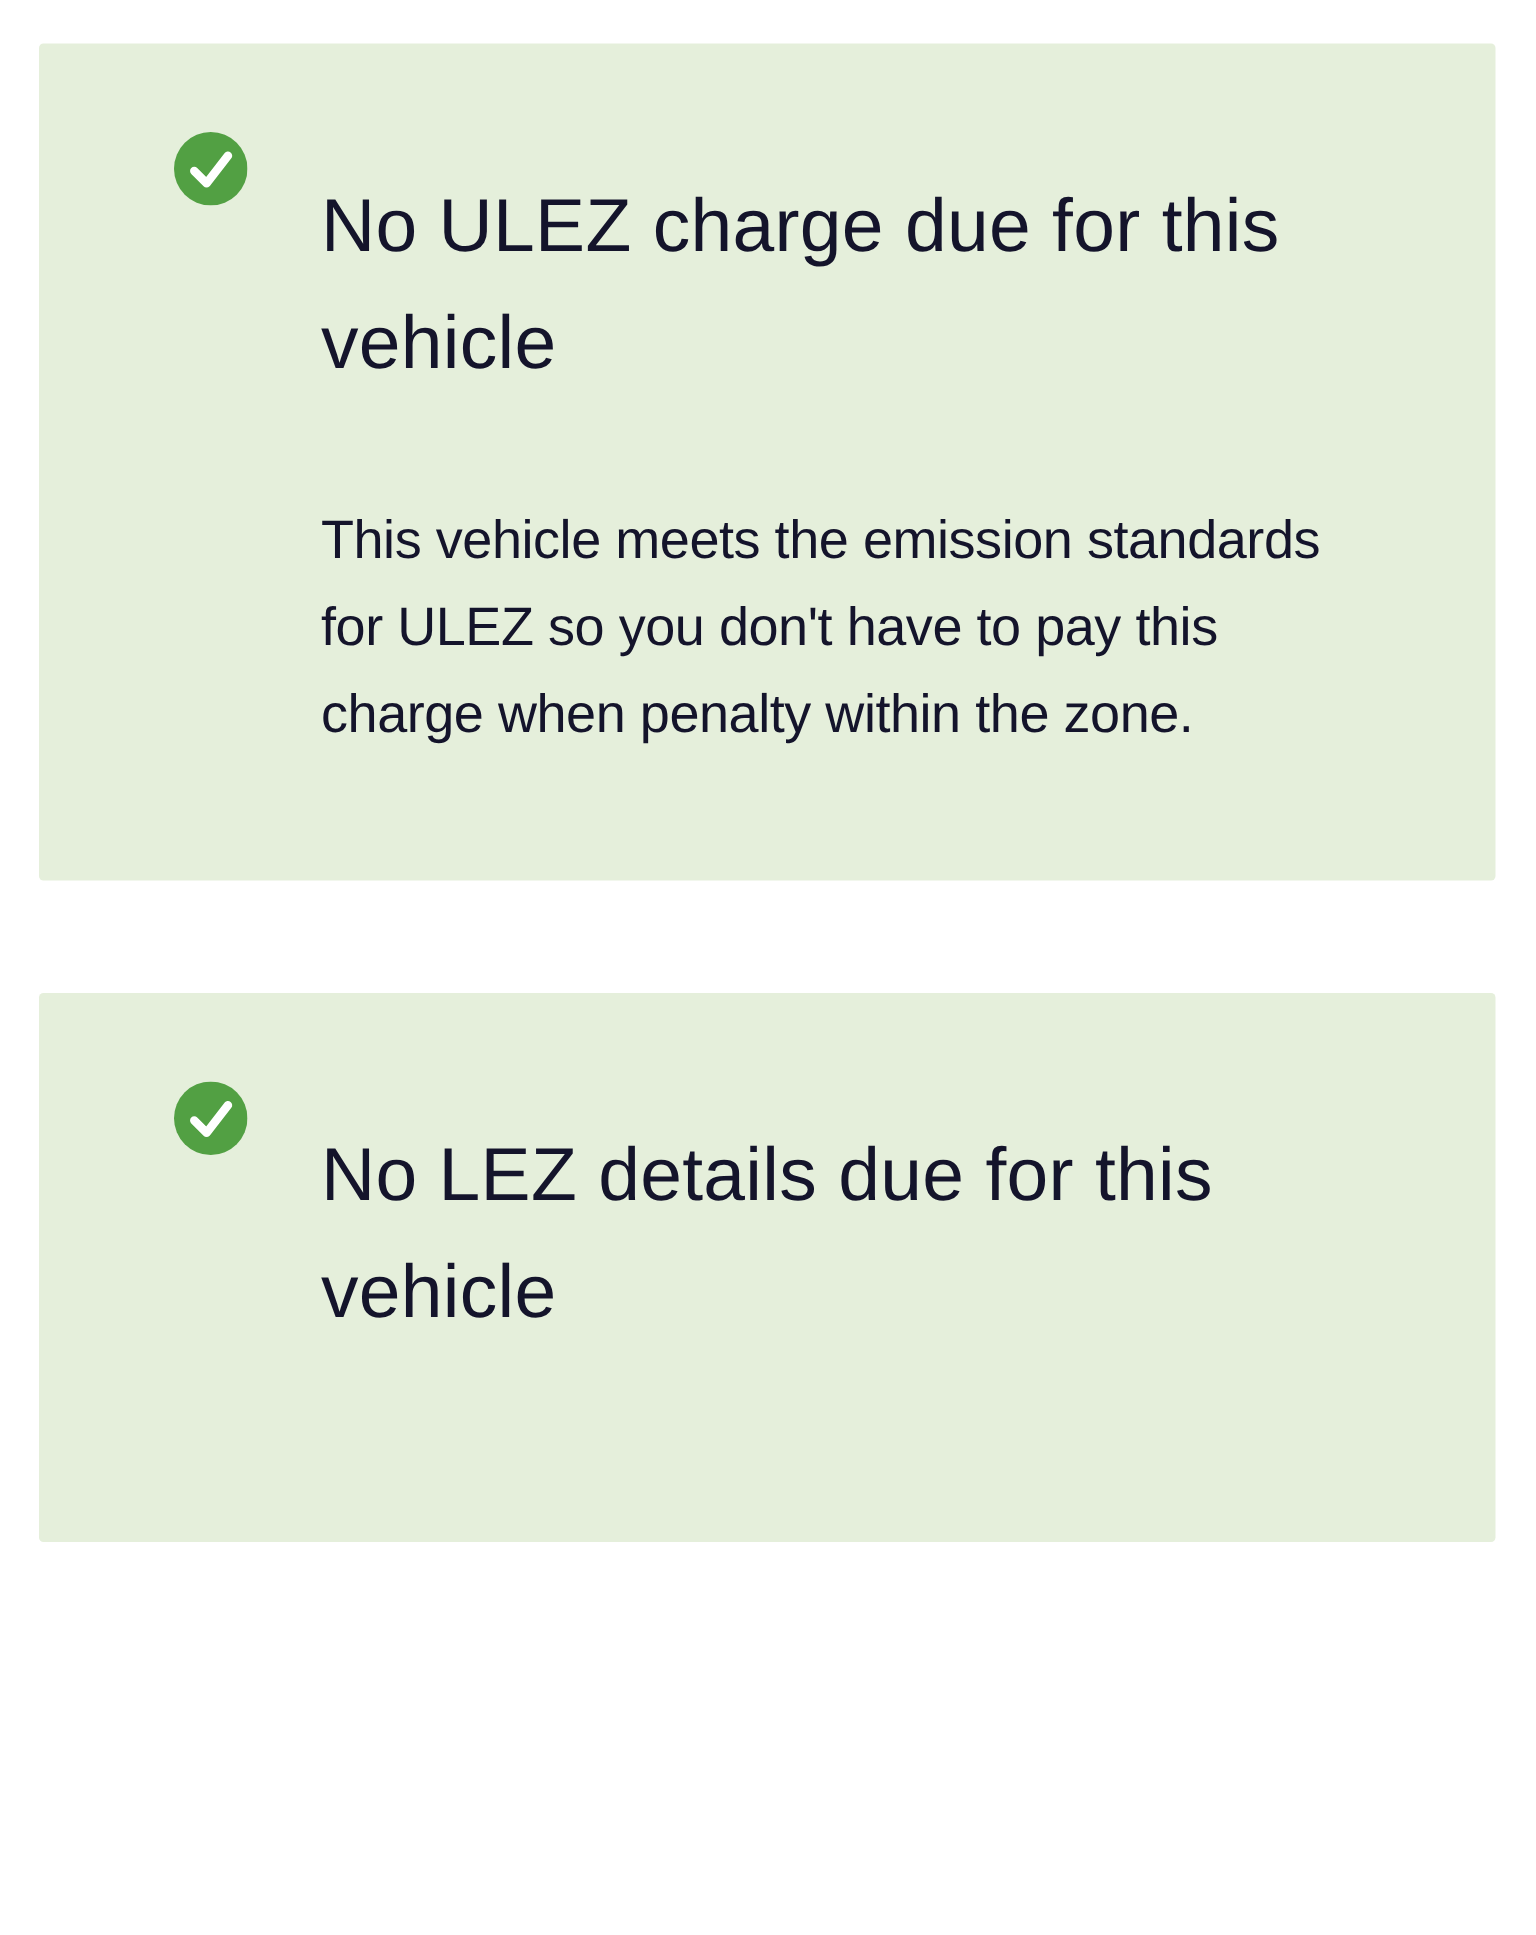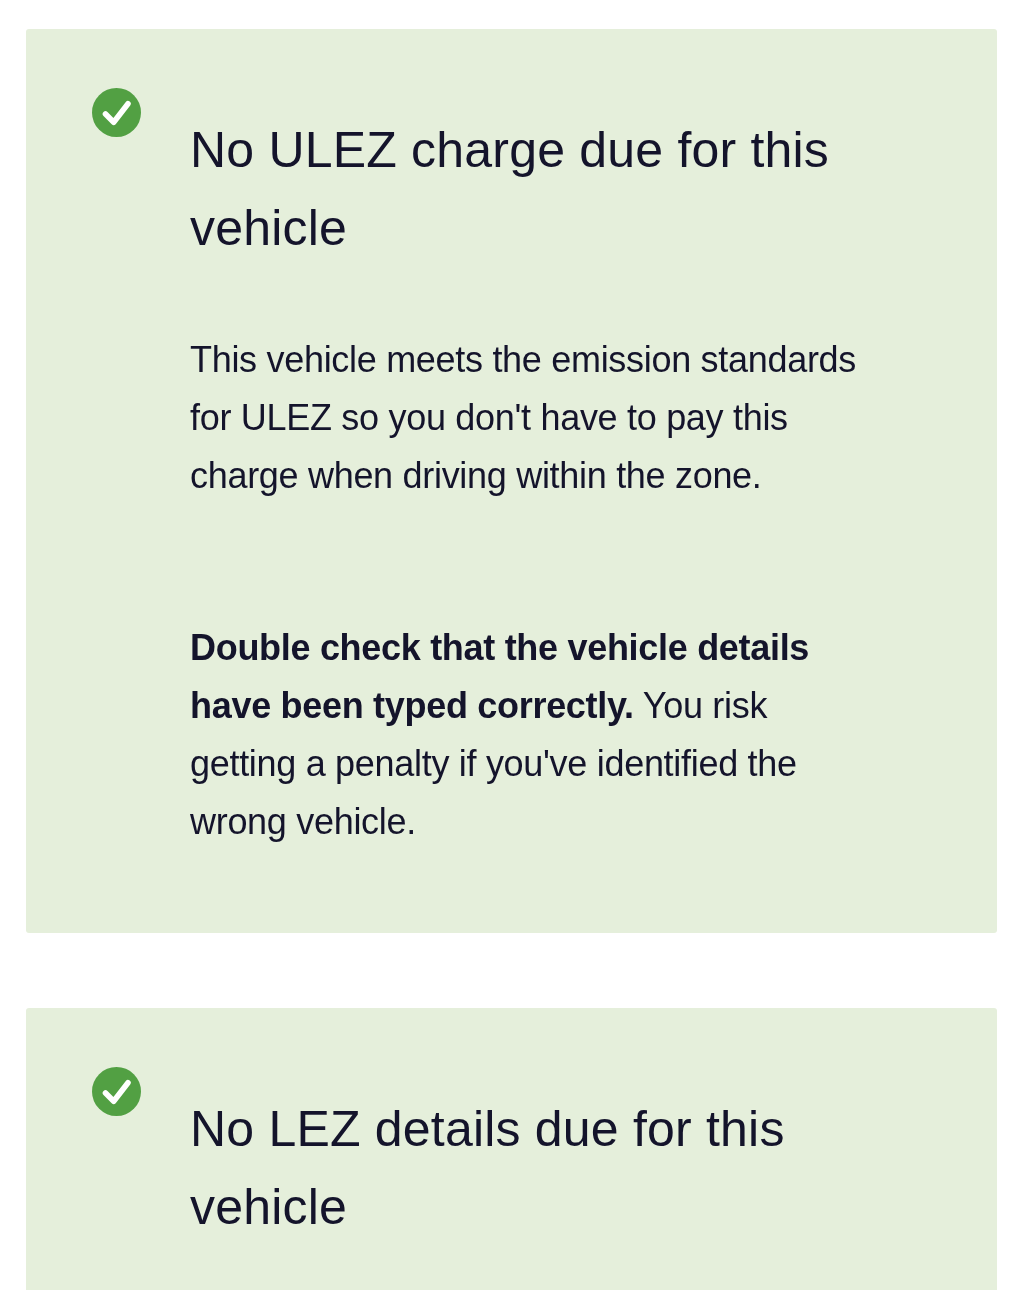--- a/index.html
+++ b/index.html
@@ -18,21 +18,21 @@
   .page {
     width: 1024px;
     height: 1290px;
     overflow: hidden;
   }
   .card {
     background: #e5efdb;
     border-radius: 3px;
     margin-left: 26px;
     margin-right: 27px;
-    padding: 46px 40px 46px 66px;
+    padding: 46px 40px 46px 90px;
     display: flex;
     align-items: flex-start;
     box-sizing: border-box;
   }
   .card-first {
     margin-top: 29px;
   }
   .card + .card {
     margin-top: 75px;
   }
@@ -84,25 +84,21 @@
       <svg viewBox="0 0 49 49" aria-hidden="true">
         <circle cx="24.5" cy="24.5" r="24.5" fill="#52a043"></circle>
         <path d="M13.5 26 L21.7 34.2 L36 15.8" fill="none" stroke="#ffffff" stroke-width="5.6" stroke-linecap="round" stroke-linejoin="round"></path>
       </svg>
     </div>
     <div class="card-body">
       <h2 class="card-title">No ULEZ charge due for this
 vehicle</h2>
       <p class="card-para">This vehicle meets the emission standards
 for ULEZ so you don't have to pay this
-charge when driving within the zone.</p>
-      <p class="card-para spaced"><strong>Double check that the vehicle details
-have been typed correctly.</strong><span> You risk
-getting a penalty if you've identified the
-wrong vehicle.</span></p>
+charge when penalty within the zone.</p>
     </div>
   </section>
 
   <section class="card">
     <div class="card-icon">
       <svg viewBox="0 0 49 49" aria-hidden="true">
         <circle cx="24.5" cy="24.5" r="24.5" fill="#52a043"></circle>
         <path d="M13.5 26 L21.7 34.2 L36 15.8" fill="none" stroke="#ffffff" stroke-width="5.6" stroke-linecap="round" stroke-linejoin="round"></path>
       </svg>
     </div>

